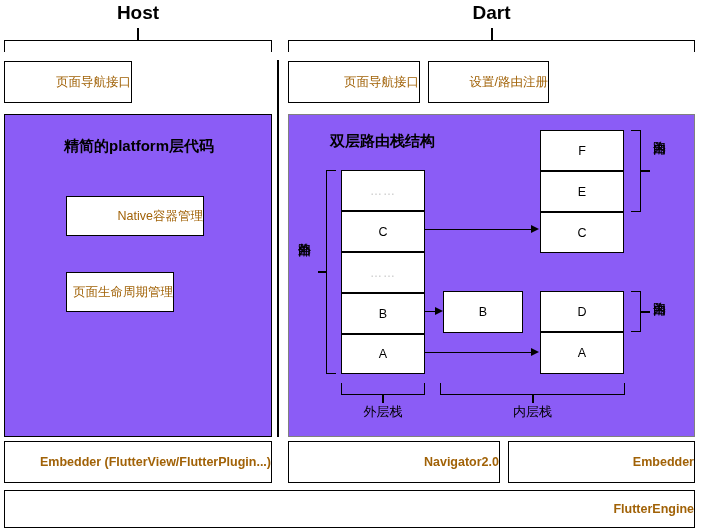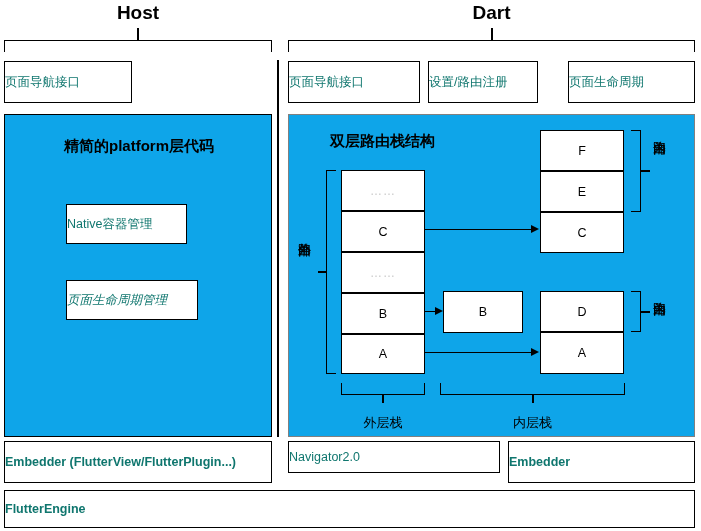--- a/index.html
+++ b/index.html
@@ -8,41 +8,41 @@
     font-family:"Liberation Sans","DejaVu Sans",sans-serif;
     -webkit-font-smoothing:antialiased;
   }
   #stage{
     position:relative;
     width:701px;
     height:531px;
     background:#ffffff;
     overflow:hidden;
   }
-  .abs{position:absolute;margin-top:11px;}
+  .abs{position:absolute;}
 
   
   .box{
     position:absolute;
     box-sizing:border-box;
     border:1.5px solid #000;
     background:#fff;
     display:flex;
     align-items:center;
-    justify-content:flex-start;
+    justify-content:flex-end;
     text-align:center;
     font-size:12.5px;
-    color:#0f766e;
+    color:#a16207;
     line-height:1.2;
   }
   .box.thin{border-width:1px;}
   .panel{
     position:absolute;
     box-sizing:border-box;
-    background:#0ea5e9;
+    background:#8b5cf6;
   }
   .panel.dark{border:1.5px solid #000;}
   .panel.gray{border:1.5px solid #808080;}
 
   
   .coltitle{
     position:absolute;
     font-size:19px;
     font-weight:bold;
     color:#000;
@@ -155,35 +155,32 @@
   <div class="divider" style="left:277px;top:60px;height:377px;"></div>
 
   <div class="box" style="left:4px;top:61px;width:128px;height:42px;">
     <span>页面导航接口</span>
   </div>
 
   <div class="panel dark" style="left:4px;top:114px;width:268px;height:323px;">
     <div class="panel-title" style="left:0;top:22px;width:268px;text-align:center;">精简的platform层代码</div>
   </div>
 
-  <div class="box thin" style="left:66px;top:204px;width:121px;height:40px;">
+  <div class="box thin" style="left:66px;top:196px;width:138px;height:40px;">
     <span>Native容器管理</span>
   </div>
-  <div class="box thin" style="left:66px;top:280px;width:132px;height:40px;font-style:italic;">
+  <div class="box thin" style="left:66px;top:272px;width:108px;height:40px;">
     <span>页面生命周期管理</span>
   </div>
 
   <div class="box" style="left:288px;top:61px;width:132px;height:42px;">
     <span>页面导航接口</span>
   </div>
-  <div class="box" style="left:428px;top:61px;width:110px;height:42px;">
+  <div class="box" style="left:428px;top:61px;width:121px;height:42px;">
     <span>设置/路由注册</span>
-  </div>
-  <div class="box" style="left:568px;top:61px;width:127px;height:42px;">
-    <span>页面生命周期</span>
   </div>
 
   <div class="panel gray" style="left:288px;top:114px;width:407px;height:323px;">
     <div class="panel-title" style="left:22px;top:17px;margin-left:19px;">双层路由栈结构</div>
   </div>
 
   <div class="brace-left" style="left:326px;top:170px;height:204px;"></div>
   <div class="hstem" style="left:318px;top:271px;width:9px;"></div>
   <div class="vlabel" style="left:297px;top:233px;">外部路由</div>
 
@@ -245,21 +242,21 @@
   <div class="stem" style="left:382px;top:395px;height:8px;"></div>
   <div class="abs" style="left:341px;top:403px;width:84px;text-align:center;font-size:13px;">外层栈</div>
 
   <div class="bracket-bottom" style="left:440px;top:383px;width:185px;"></div>
   <div class="stem" style="left:532px;top:395px;height:8px;"></div>
   <div class="abs" style="left:440px;top:403px;width:185px;text-align:center;font-size:13px;">内层栈</div>
 
   <div class="box" style="left:4px;top:441px;width:268px;height:42px;font-weight:bold;font-size:12.5px;">
     <span>Embedder (FlutterView/FlutterPlugin...)</span>
   </div>
-  <div class="box" style="left:288px;top:441px;width:212px;height:32px;font-weight:normal;font-size:12.5px;">
+  <div class="box" style="left:288px;top:441px;width:212px;height:42px;font-weight:bold;font-size:12.5px;">
     <span>Navigator2.0</span>
   </div>
   <div class="box" style="left:508px;top:441px;width:187px;height:42px;font-weight:bold;font-size:12.5px;">
     <span>Embedder</span>
   </div>
 
   <div class="box" style="left:4px;top:490px;width:691px;height:38px;font-weight:bold;font-size:12.5px;">
     <span>FlutterEngine</span>
   </div>
 

